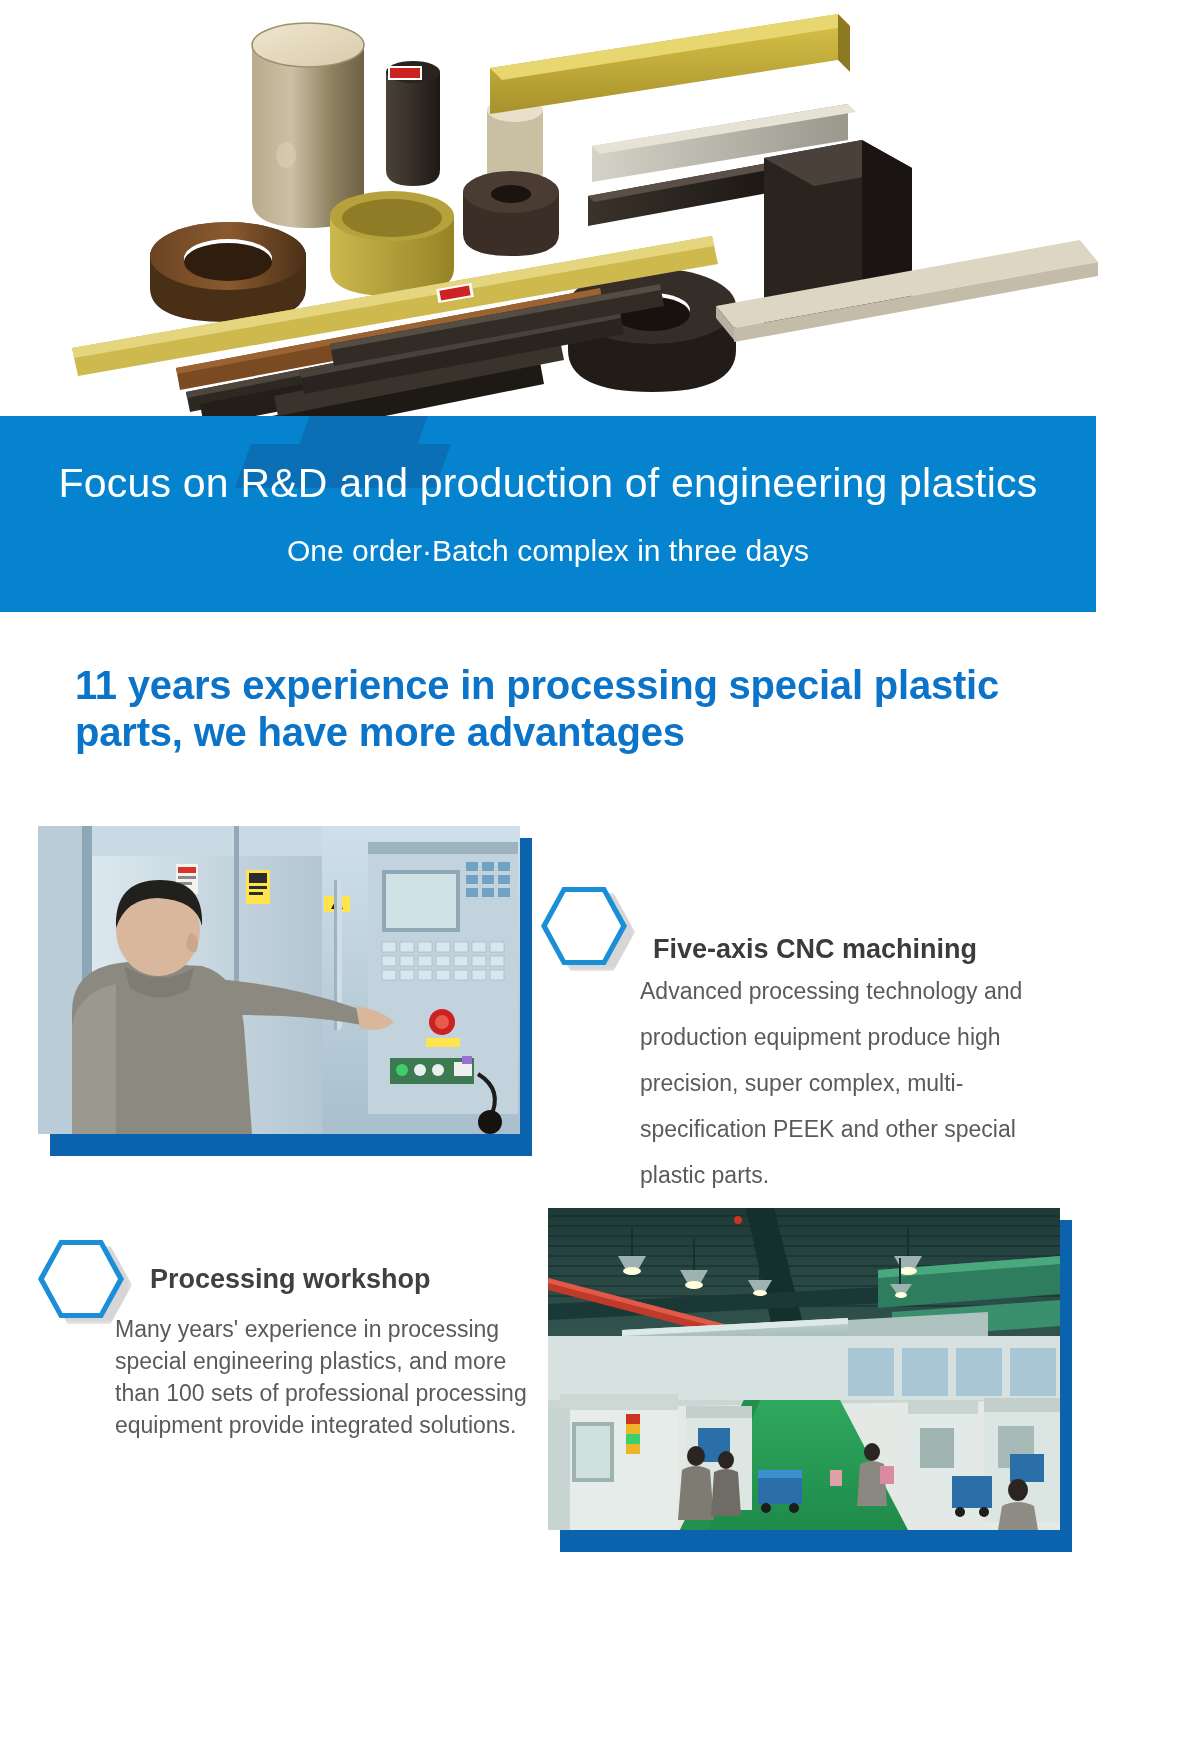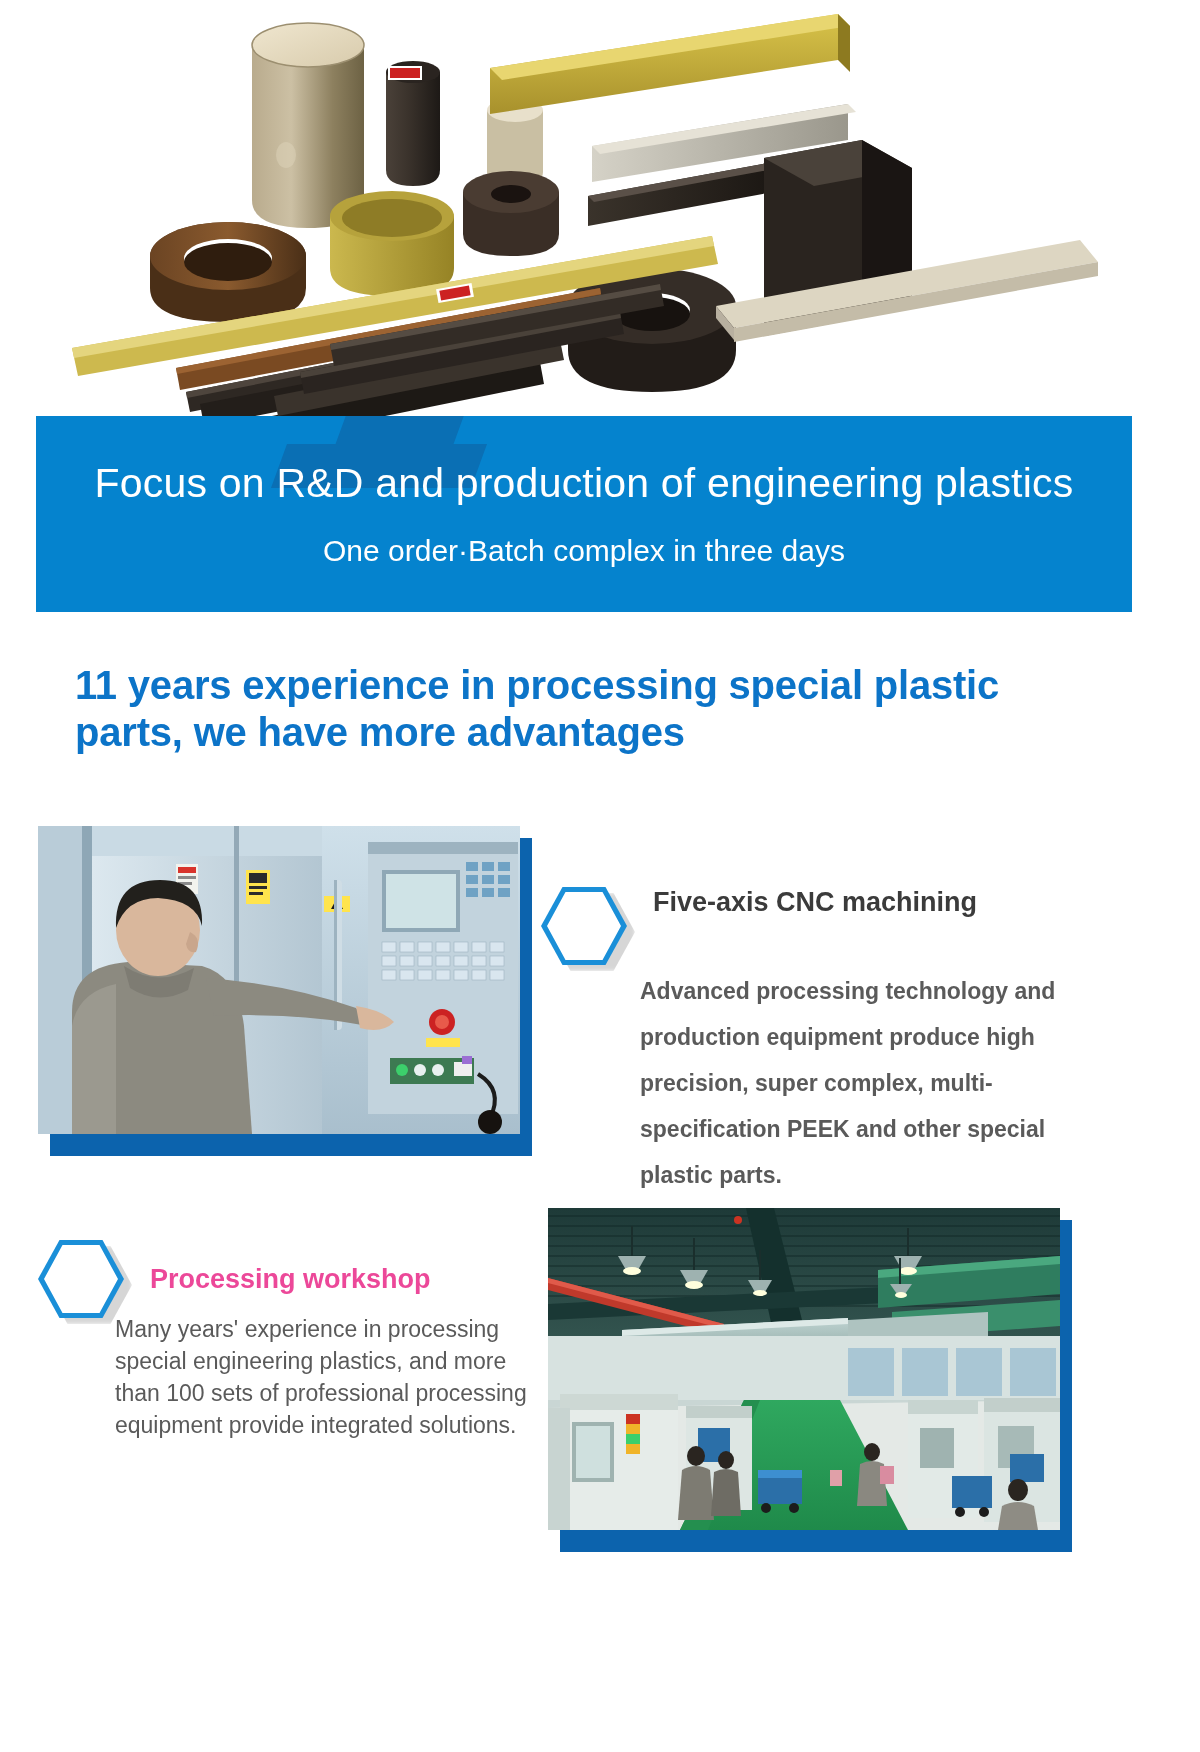--- a/index.html
+++ b/index.html
@@ -29,21 +29,20 @@
   }
   .hero-photo svg { display: block; width: 1200px; height: 418px; }
 
   
   .banner {
     position: absolute;
     left: 0; top: 416px;
     width: 1096px; height: 196px;
     background: #0583ce;
     overflow: hidden;
-    margin-left: 36px;
   }
   .banner-deco-a {
     position: absolute;
     left: 301px; top: -4px;
     width: 118px; height: 56px;
     background: #0a6fb4;
     transform: skewX(-20deg);
   }
   .banner-deco-b {
     position: absolute;
@@ -147,51 +146,50 @@
     font-size: 34px;
     font-weight: bold;
     font-style: italic;
     letter-spacing: -1px;
   }
 
   .feat1-head {
     position: absolute;
     left: 541px; top: 887px;
     display: flex;
-    align-items: flex-start;
+    align-items: flex-end;
     gap: 26px;
     width: 520px;
   }
   .feat1-title {
     color: #3b3b3b;
     font-size: 27px;
     font-weight: bold;
     white-space: nowrap;
   }
   .feat1-body {
     position: absolute;
     left: 640px; top: 968px;
     width: 430px;
     color: #5a5a5a;
     font-size: 23px;
     line-height: 46px;
-    font-weight: bold;
   }
 
   
   .feat2-head {
     position: absolute;
     left: 38px; top: 1240px;
     display: flex;
     align-items: center;
     gap: 26px;
     width: 500px;
   }
   .feat2-title {
-    color: #ec4899;
+    color: #404040;
     font-size: 27px;
     font-weight: bold;
     white-space: nowrap;
   }
   .feat2-body {
     position: absolute;
     left: 115px; top: 1313px;
     width: 420px;
     color: #5a5a5a;
     font-size: 23px;

